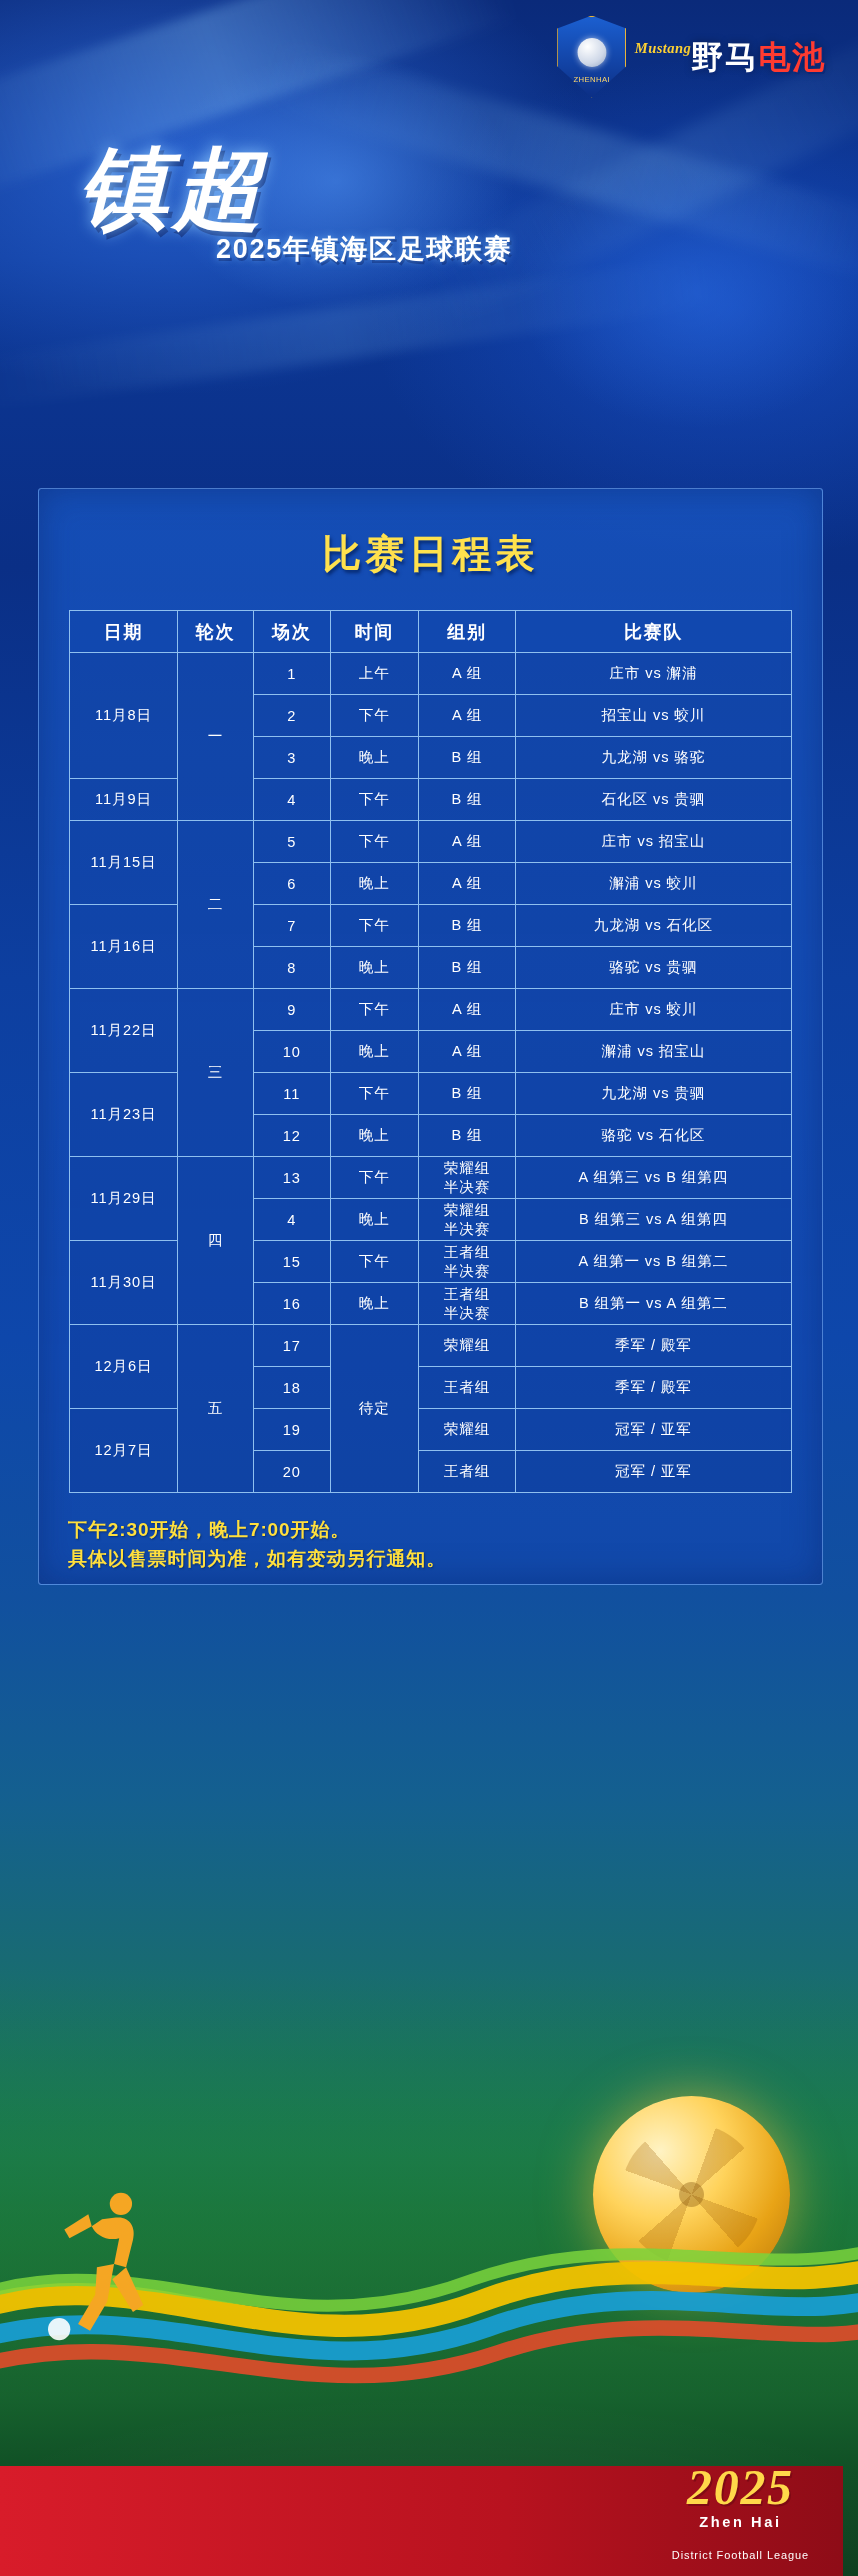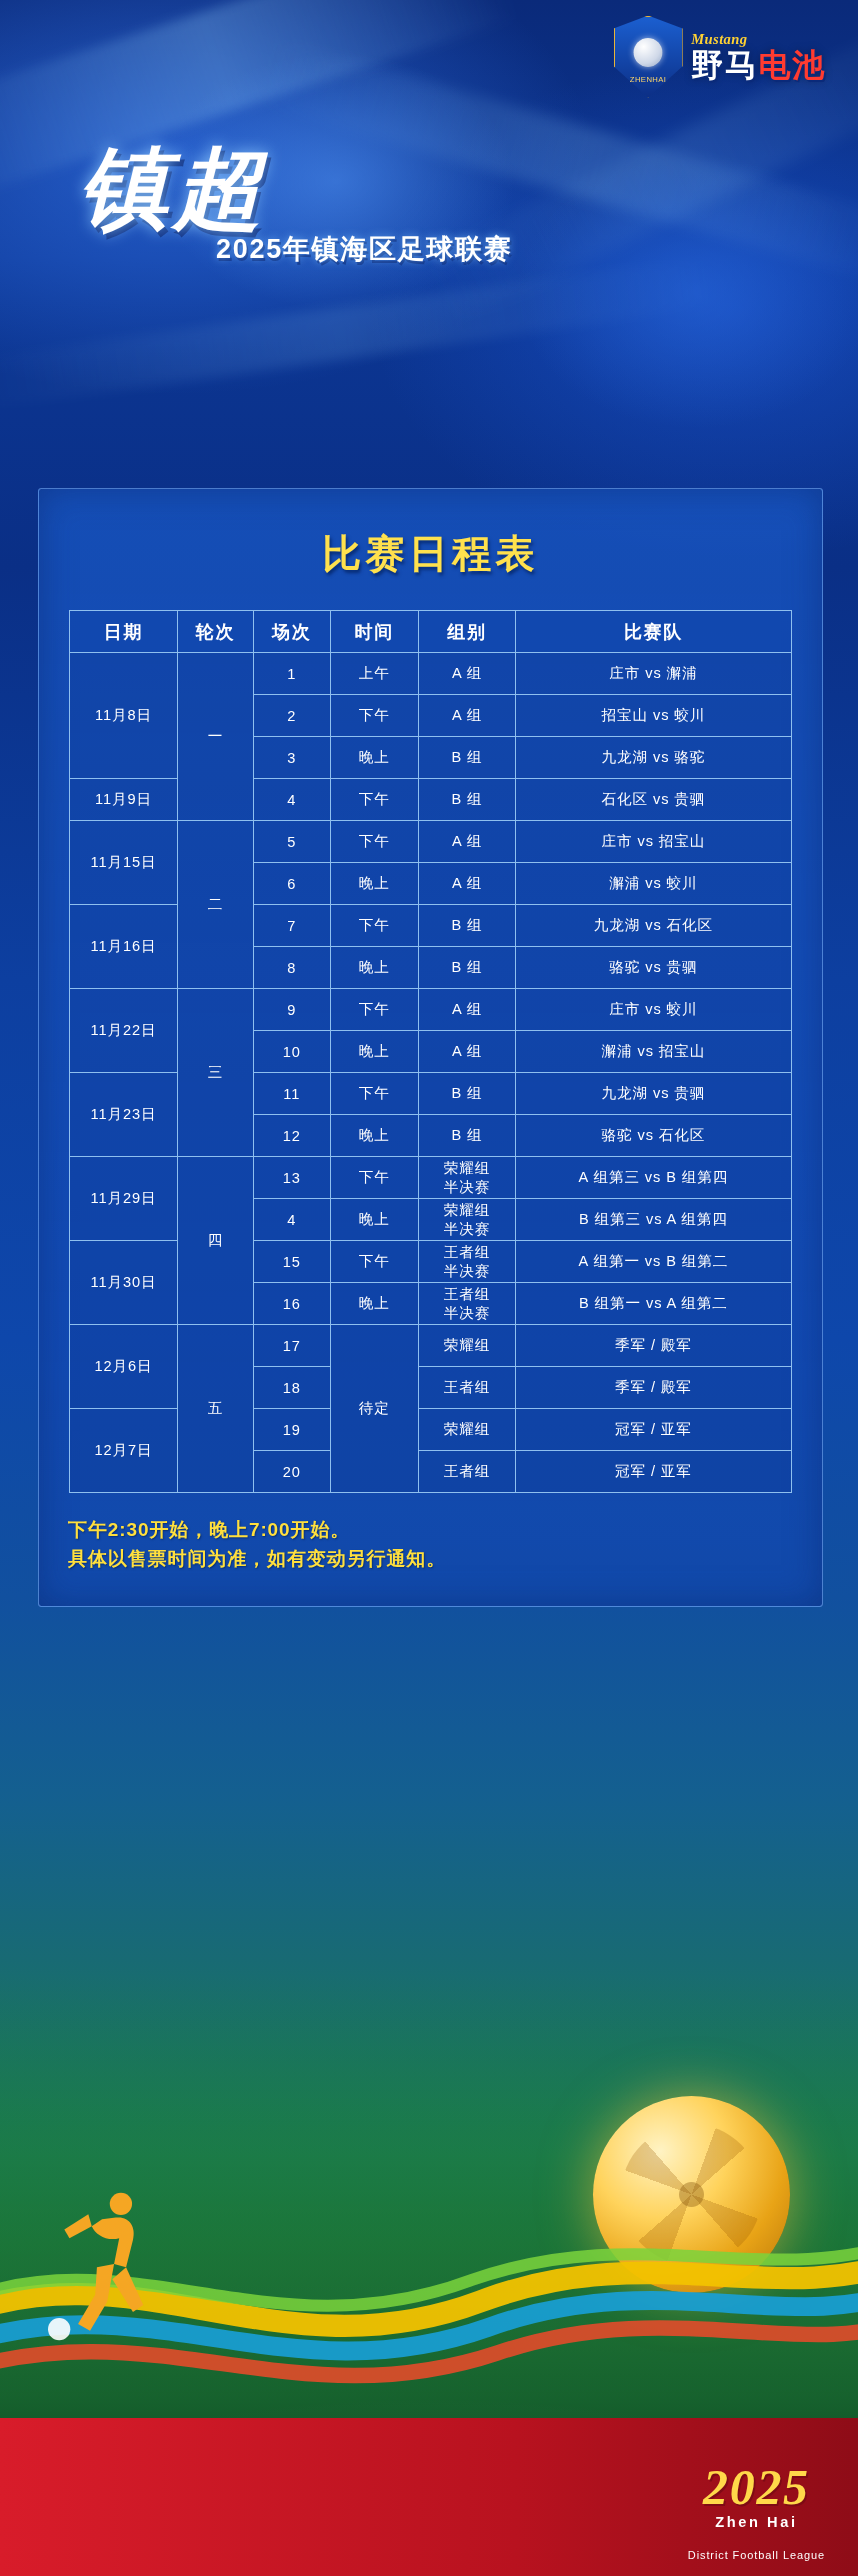--- a/index.html
+++ b/index.html
@@ -81,21 +81,21 @@
     position: absolute;
     left: 0; right: 0;
     bottom: 13.7px;
     text-align: center;
     font-size: 7.7px;
     color: #ffd76a;
     letter-spacing: 0.4px;
   }
   .brand {
     display: flex;
-    flex-direction: column;
+    flex-direction: row;
     align-items: flex-start;
     line-height: 1;
   }
   .brand-en {
     font-family: "Liberation Serif", serif;
     font-style: italic;
     font-weight: bold;
     font-size: 14.6px;
     color: #ffd233;
     letter-spacing: 0.4px;
@@ -152,21 +152,21 @@
   
   .card {
     position: absolute;
     left: 38px;
     top: 488px;
     width: 783px;
     background: linear-gradient(180deg, rgba(26,90,200,.72), rgba(18,70,175,.66));
     border: 0.9px solid rgba(150,200,255,.45);
     border-radius: 3.4px;
     box-shadow: 0 0 34px rgba(10,40,110,.5) inset;
-    padding-bottom: 32px;
+    padding-bottom: 10px;
   }
   .card-title {
     text-align: center;
     font-size: 39px;
     font-weight: bold;
     color: #ffe14d;
     letter-spacing: 4.3px;
     padding: 38px 0 29px;
     text-shadow: 1.7px 2.6px 3.4px rgba(0,30,90,.7);
   }
@@ -260,22 +260,22 @@
   .player {
     position: absolute;
     left: 47px;
     bottom: 228px;
     width: 129px;
     height: 163px;
     pointer-events: none;
   }
   .bottom-bar {
     position: absolute;
-    left: 0; right: 0; bottom: 0;
-    height: 158px;
+    left: 0; right: 16px; bottom: 0;
+    height: 110px;
     background: linear-gradient(90deg, #d81c2a 0%, #b8121f 60%, #8e0c17 100%);
   }
   .bottom-logo {
     position: absolute;
     right: 34px;
     bottom: 15.5px;
     text-align: center;
     color: #ffffff;
   }
   .bl-2025 {

